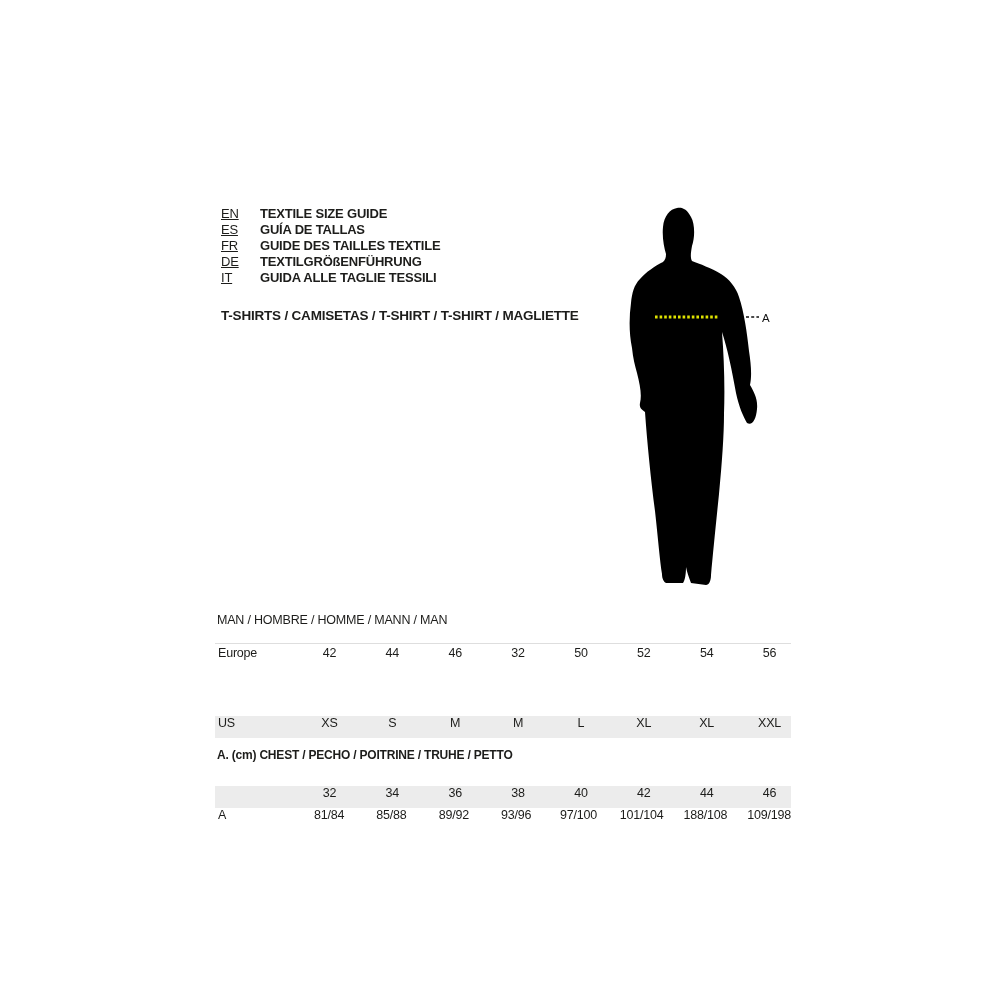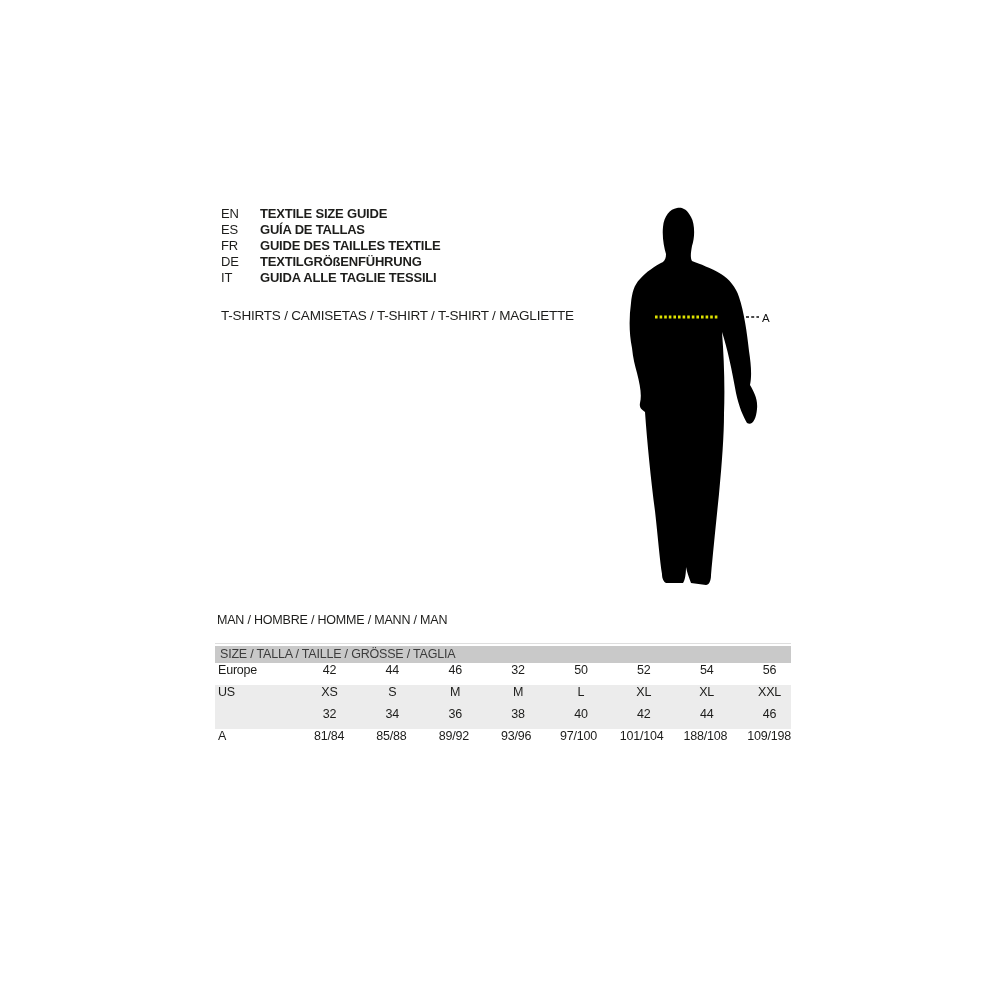--- a/index.html
+++ b/index.html
@@ -4,33 +4,33 @@
 <style>
   html,body { margin:0; padding:0; background:#fff; }
   .canvas {
     position:relative; width:1000px; height:1000px; background:#ffffff;
     font-family:"Liberation Sans", sans-serif; color:#1d1d1b;
     letter-spacing:-0.2px; overflow:hidden;
   }
   
   .lang-block { position:absolute; left:221px; top:206px; font-size:13px; line-height:16px; }
   .lang-row  { display:flex; }
-  .lang-code { width:39px; }
+  .lang-code { width:39px;text-decoration:underline; }
   .lang-label{ white-space:nowrap;font-weight:bold; }
   
-  .product-block { position:absolute; left:221px; top:306px; font-size:13.5px; font-weight:400; line-height:19px; white-space:nowrap; }
+  .product-block { position:absolute; left:221px; top:306px; font-size:13.5px; font-weight:700; line-height:19px; white-space:nowrap; }
   
   .figure-svg { position:absolute; left:600px; top:195px; }
   
   .section-title { position:absolute; left:217px; top:613px; font-size:12.5px; font-weight:400; white-space:nowrap; }
   
   .size-table { position:absolute; left:215px; top:643px; width:576px; border-top:1px solid #dedede; padding-top:2px; font-size:12.5px; }
   .thead { background:#c9c9c9; height:17px; line-height:17px; padding-left:5px; color:#3c3c3c; white-space:nowrap; }
   .trow  { display:flex; height:22px; line-height:15px;gap:20px; }
-  .trow.band { background:#ececec; }
+  .trow.band { background:#ececec;margin-top:48px; }
   .cell-label { width:70px; padding-left:3px; }
   .cell  { flex:1; text-align:center; }
   
   .footnote { position:absolute; left:217px; top:748px; font-size:12px; font-weight:700; white-space:nowrap; }
 </style>
 </head>
 <body>
 
 <div class="canvas">
 
@@ -97,21 +97,20 @@
       C 87 14 82 12 77 13
       Z"></path>
     <line x1="55" y1="122" x2="118" y2="122" stroke="#dfe300" stroke-width="3.2" stroke-dasharray="2.6 2"></line>
     <line x1="146" y1="122" x2="159" y2="122" stroke="#111111" stroke-width="1.6" stroke-dasharray="3 2.2"></line>
     <text x="162" y="126.5" font-size="11.5" fill="#111111" font-family="Liberation Sans, sans-serif">A</text>
   </svg>
 
   <div class="section-title">MAN / HOMBRE / HOMME / MANN / MAN</div>
 
   <div class="size-table">
-    <div class="thead">SIZE / TALLA / TAILLE / GRÖSSE / TAGLIA</div>
 
     <div class="trow">
       <span class="cell-label">Europe</span>
       <span class="cell">42</span>
       <span class="cell">44</span>
       <span class="cell">46</span>
       <span class="cell">32</span>
       <span class="cell">50</span>
       <span class="cell">52</span>
       <span class="cell">54</span>
@@ -148,14 +147,15 @@
       <span class="cell">85/88</span>
       <span class="cell">89/92</span>
       <span class="cell">93/96</span>
       <span class="cell">97/100</span>
       <span class="cell">101/104</span>
       <span class="cell">188/108</span>
       <span class="cell">109/198</span>
     </div>
   </div>
 
+  <div class="footnote">A. (cm) CHEST / PECHO / POITRINE / TRUHE / PETTO</div>
 
 </div>
 
 </body></html>

